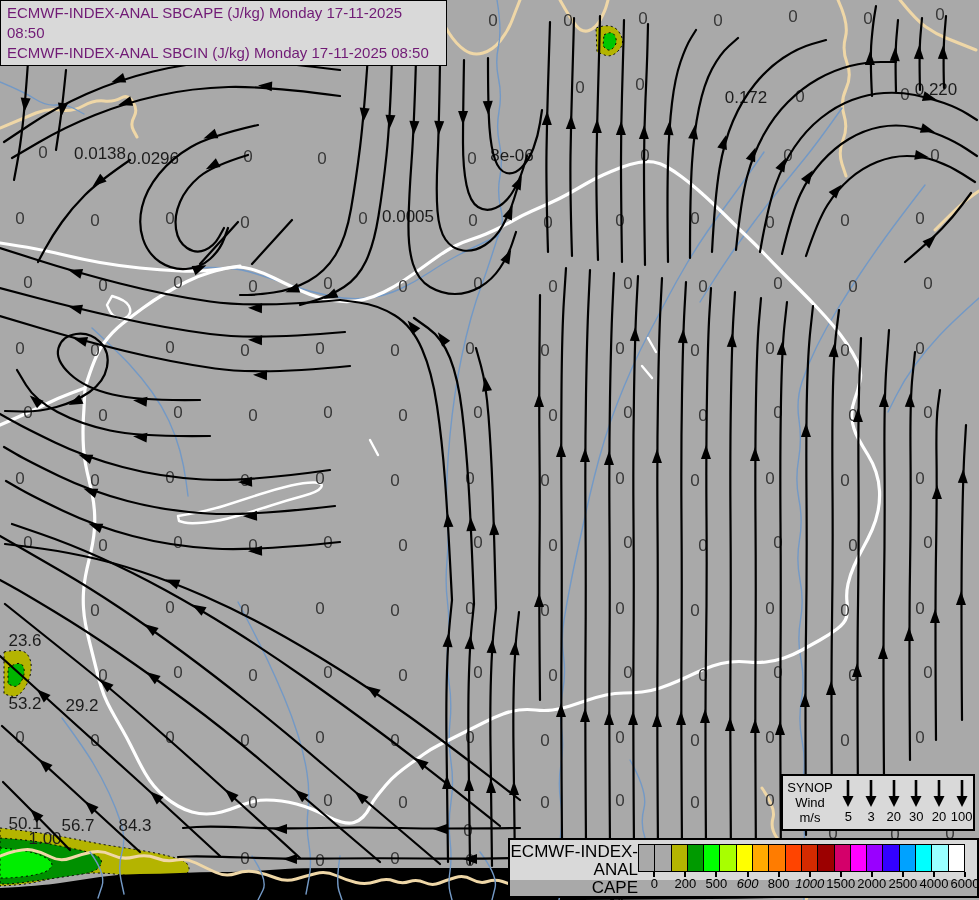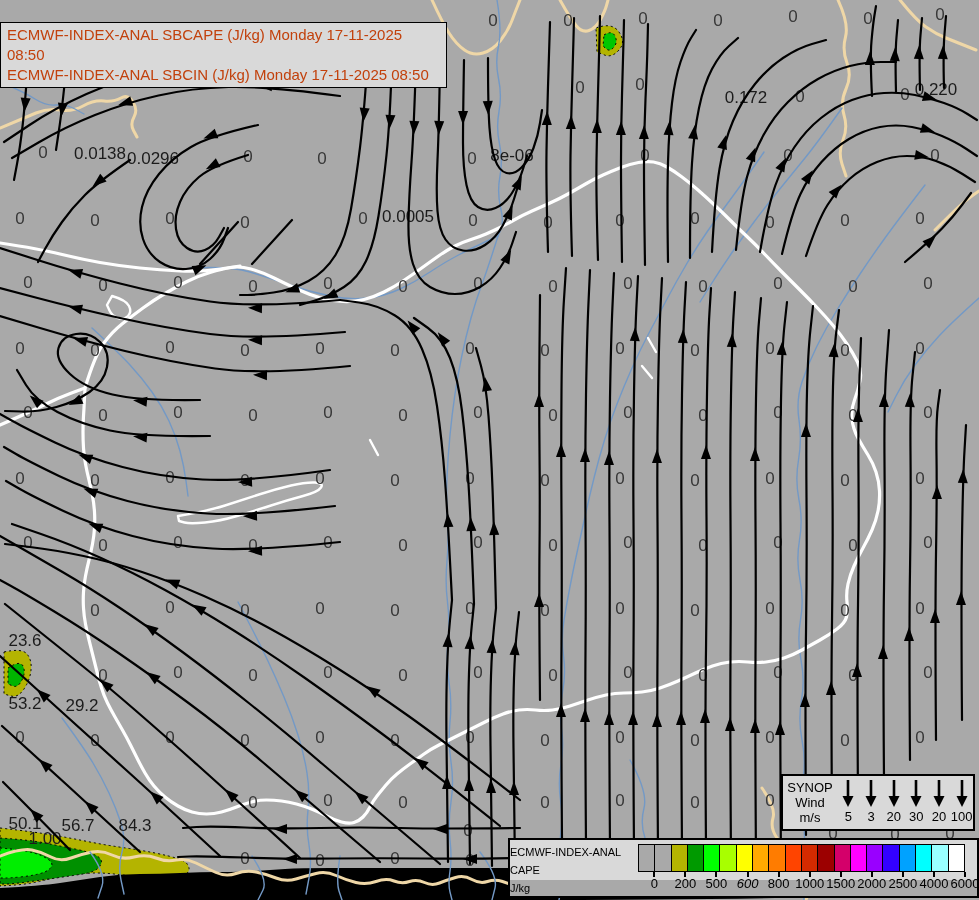--- a/index.html
+++ b/index.html
@@ -1,29 +1,29 @@
 <!DOCTYPE html>
 <html><head>
 <meta charset="utf-8">
 <style>
   html,body{margin:0;padding:0;}
   #screen{position:relative;width:979px;height:900px;background:#a9a9a9;overflow:hidden;
           font-family:"Liberation Sans",sans-serif;}
   #map-svg{position:absolute;left:0;top:0;}
   .panel{position:absolute;background:#d9d9d9;border:1px solid #000;box-sizing:border-box;}
-  #title-box{left:0;top:0;width:447px;height:66px;padding:2px 6px;font-size:15px;line-height:20px;color:#c2410c;margin-top:22px;}
+  #title-box{left:0;top:0;width:447px;height:66px;padding:2px 6px;font-size:15px;line-height:20px;color:#701a75;}
   #wind-box{left:781px;top:774px;width:194px;height:57px;border-width:2px;display:flex;align-items:stretch;}
   #wind-label{width:54px;text-align:center;font-size:13px;line-height:15px;padding-top:4px;color:#000;}
   #wind-speeds{flex:1;display:flex;}
   .wind-col{flex:1;display:flex;flex-direction:column;align-items:center;justify-content:flex-start;}
   .wind-col svg{display:block;margin-top:2px;}
   .wind-num{font-size:13px;color:#000;margin-top:1px;}
   #cape-box{left:508px;top:838px;width:471px;height:60px;border-width:2px;display:flex;
             background:linear-gradient(#d9d9d9 0 40px,#a9a9a9 40px 100%);}
-  #cape-label{width:128px;text-align:left;font-size:11px;line-height:18px;padding-top:3px;color:#000;}
+  #cape-label{width:128px;text-align:right;font-size:17px;line-height:18px;padding-top:3px;color:#000;}
   #cape-right{flex:1;margin:4px 12px 0 0;position:relative;}
   #cape-bar{display:flex;height:26px;border:1px solid #000;}
   .cape-cell{flex:1;border-left:1px solid #000;}
   .cape-cell:first-child{border-left:none;}
   #cape-ticks{position:relative;height:20px;}
   .tick-mark{position:absolute;top:0;width:2px;height:5px;background:#000;transform:translateX(-50%);}
   .tick-label{position:absolute;top:4px;font-size:13px;color:#000;transform:translateX(-50%);white-space:nowrap;}
 </style>
 </head>
 <body>
@@ -542,21 +542,21 @@
           <div class="tick-label" style="left: 5%;">0</div>
           <div class="tick-mark" style="left: 14.5%;"></div>
           <div class="tick-label" style="left: 14.5%;">200</div>
           <div class="tick-mark" style="left: 24%;"></div>
           <div class="tick-label" style="left: 24%;">500</div>
           <div class="tick-mark" style="left: 33.5%;"></div>
           <div class="tick-label" style="left: 33.5%; font-style: italic;">600</div>
           <div class="tick-mark" style="left: 43%;"></div>
           <div class="tick-label" style="left: 43%;">800</div>
           <div class="tick-mark" style="left: 52.5%;"></div>
-          <div class="tick-label" style="left: 52.5%;">1000</div>
+          <div class="tick-label" style="left: 52.5%; font-style: italic;">1000</div>
           <div class="tick-mark" style="left: 62%;"></div>
           <div class="tick-label" style="left: 62%;">1500</div>
           <div class="tick-mark" style="left: 71.5%;"></div>
           <div class="tick-label" style="left: 71.5%;">2000</div>
           <div class="tick-mark" style="left: 81%;"></div>
           <div class="tick-label" style="left: 81%;">2500</div>
           <div class="tick-mark" style="left: 90.5%;"></div>
           <div class="tick-label" style="left: 90.5%;">4000</div>
           <div class="tick-mark" style="left: 100%;"></div>
           <div class="tick-label" style="left: 100%;">6000</div>

